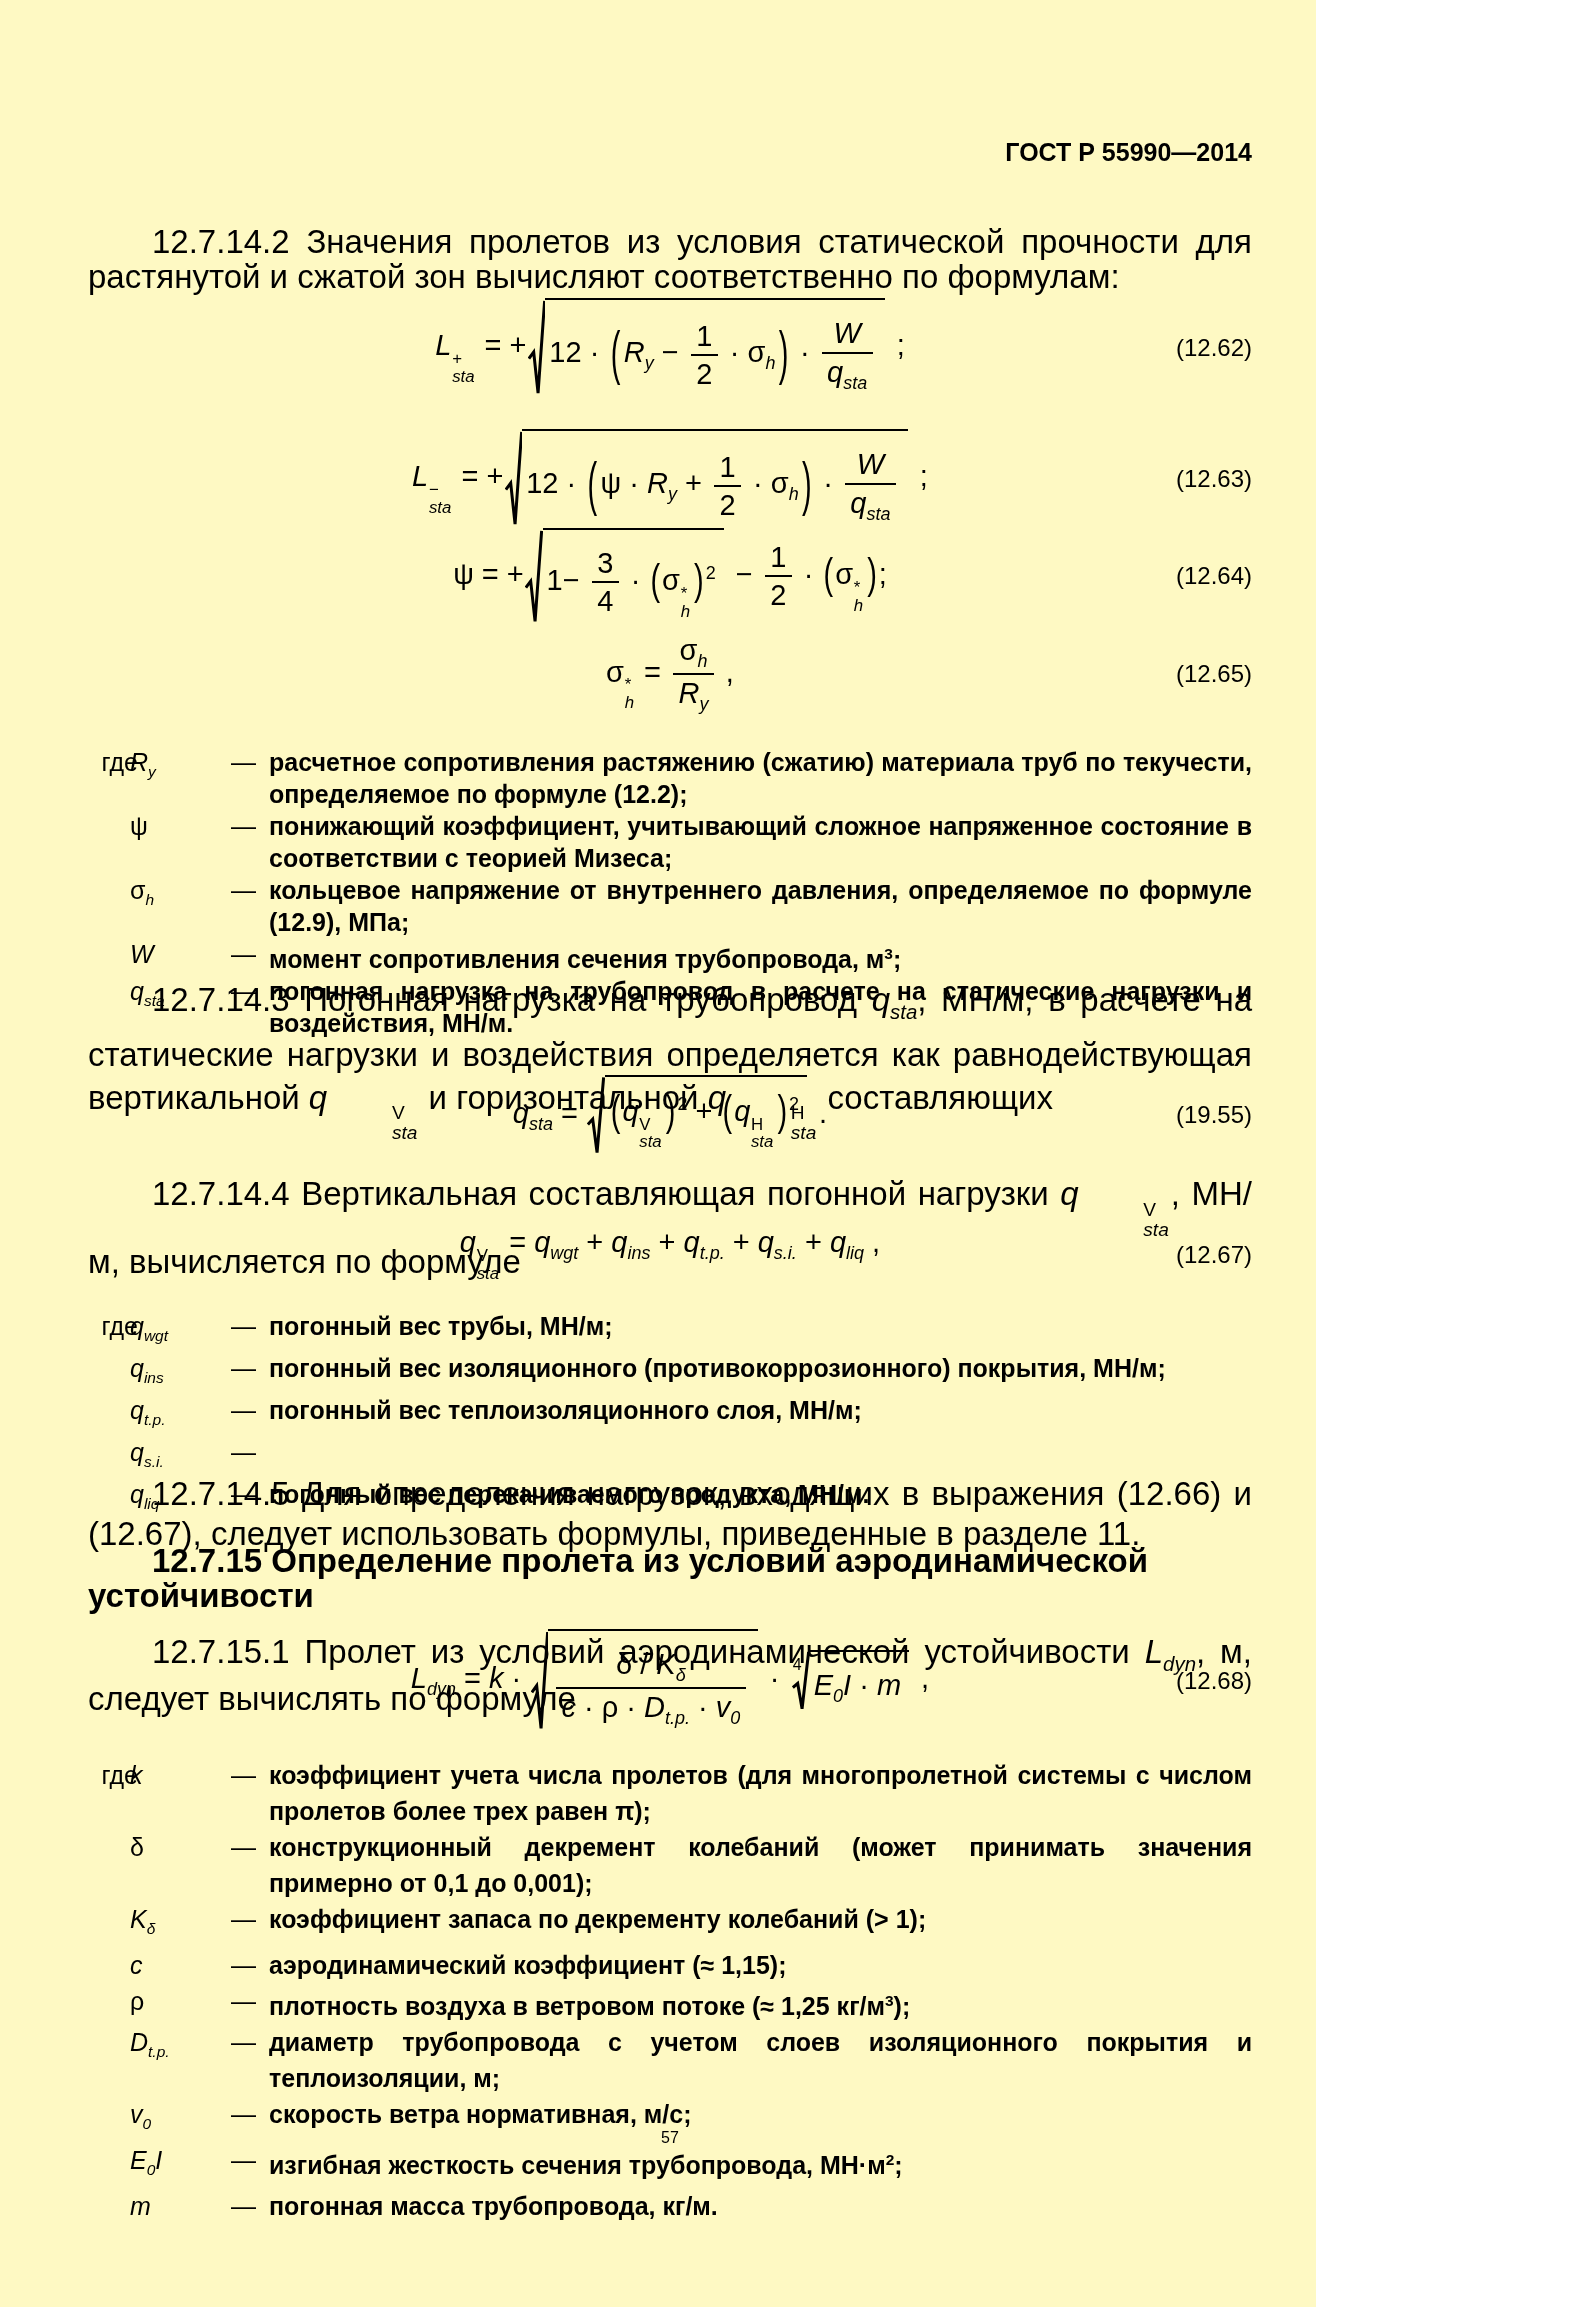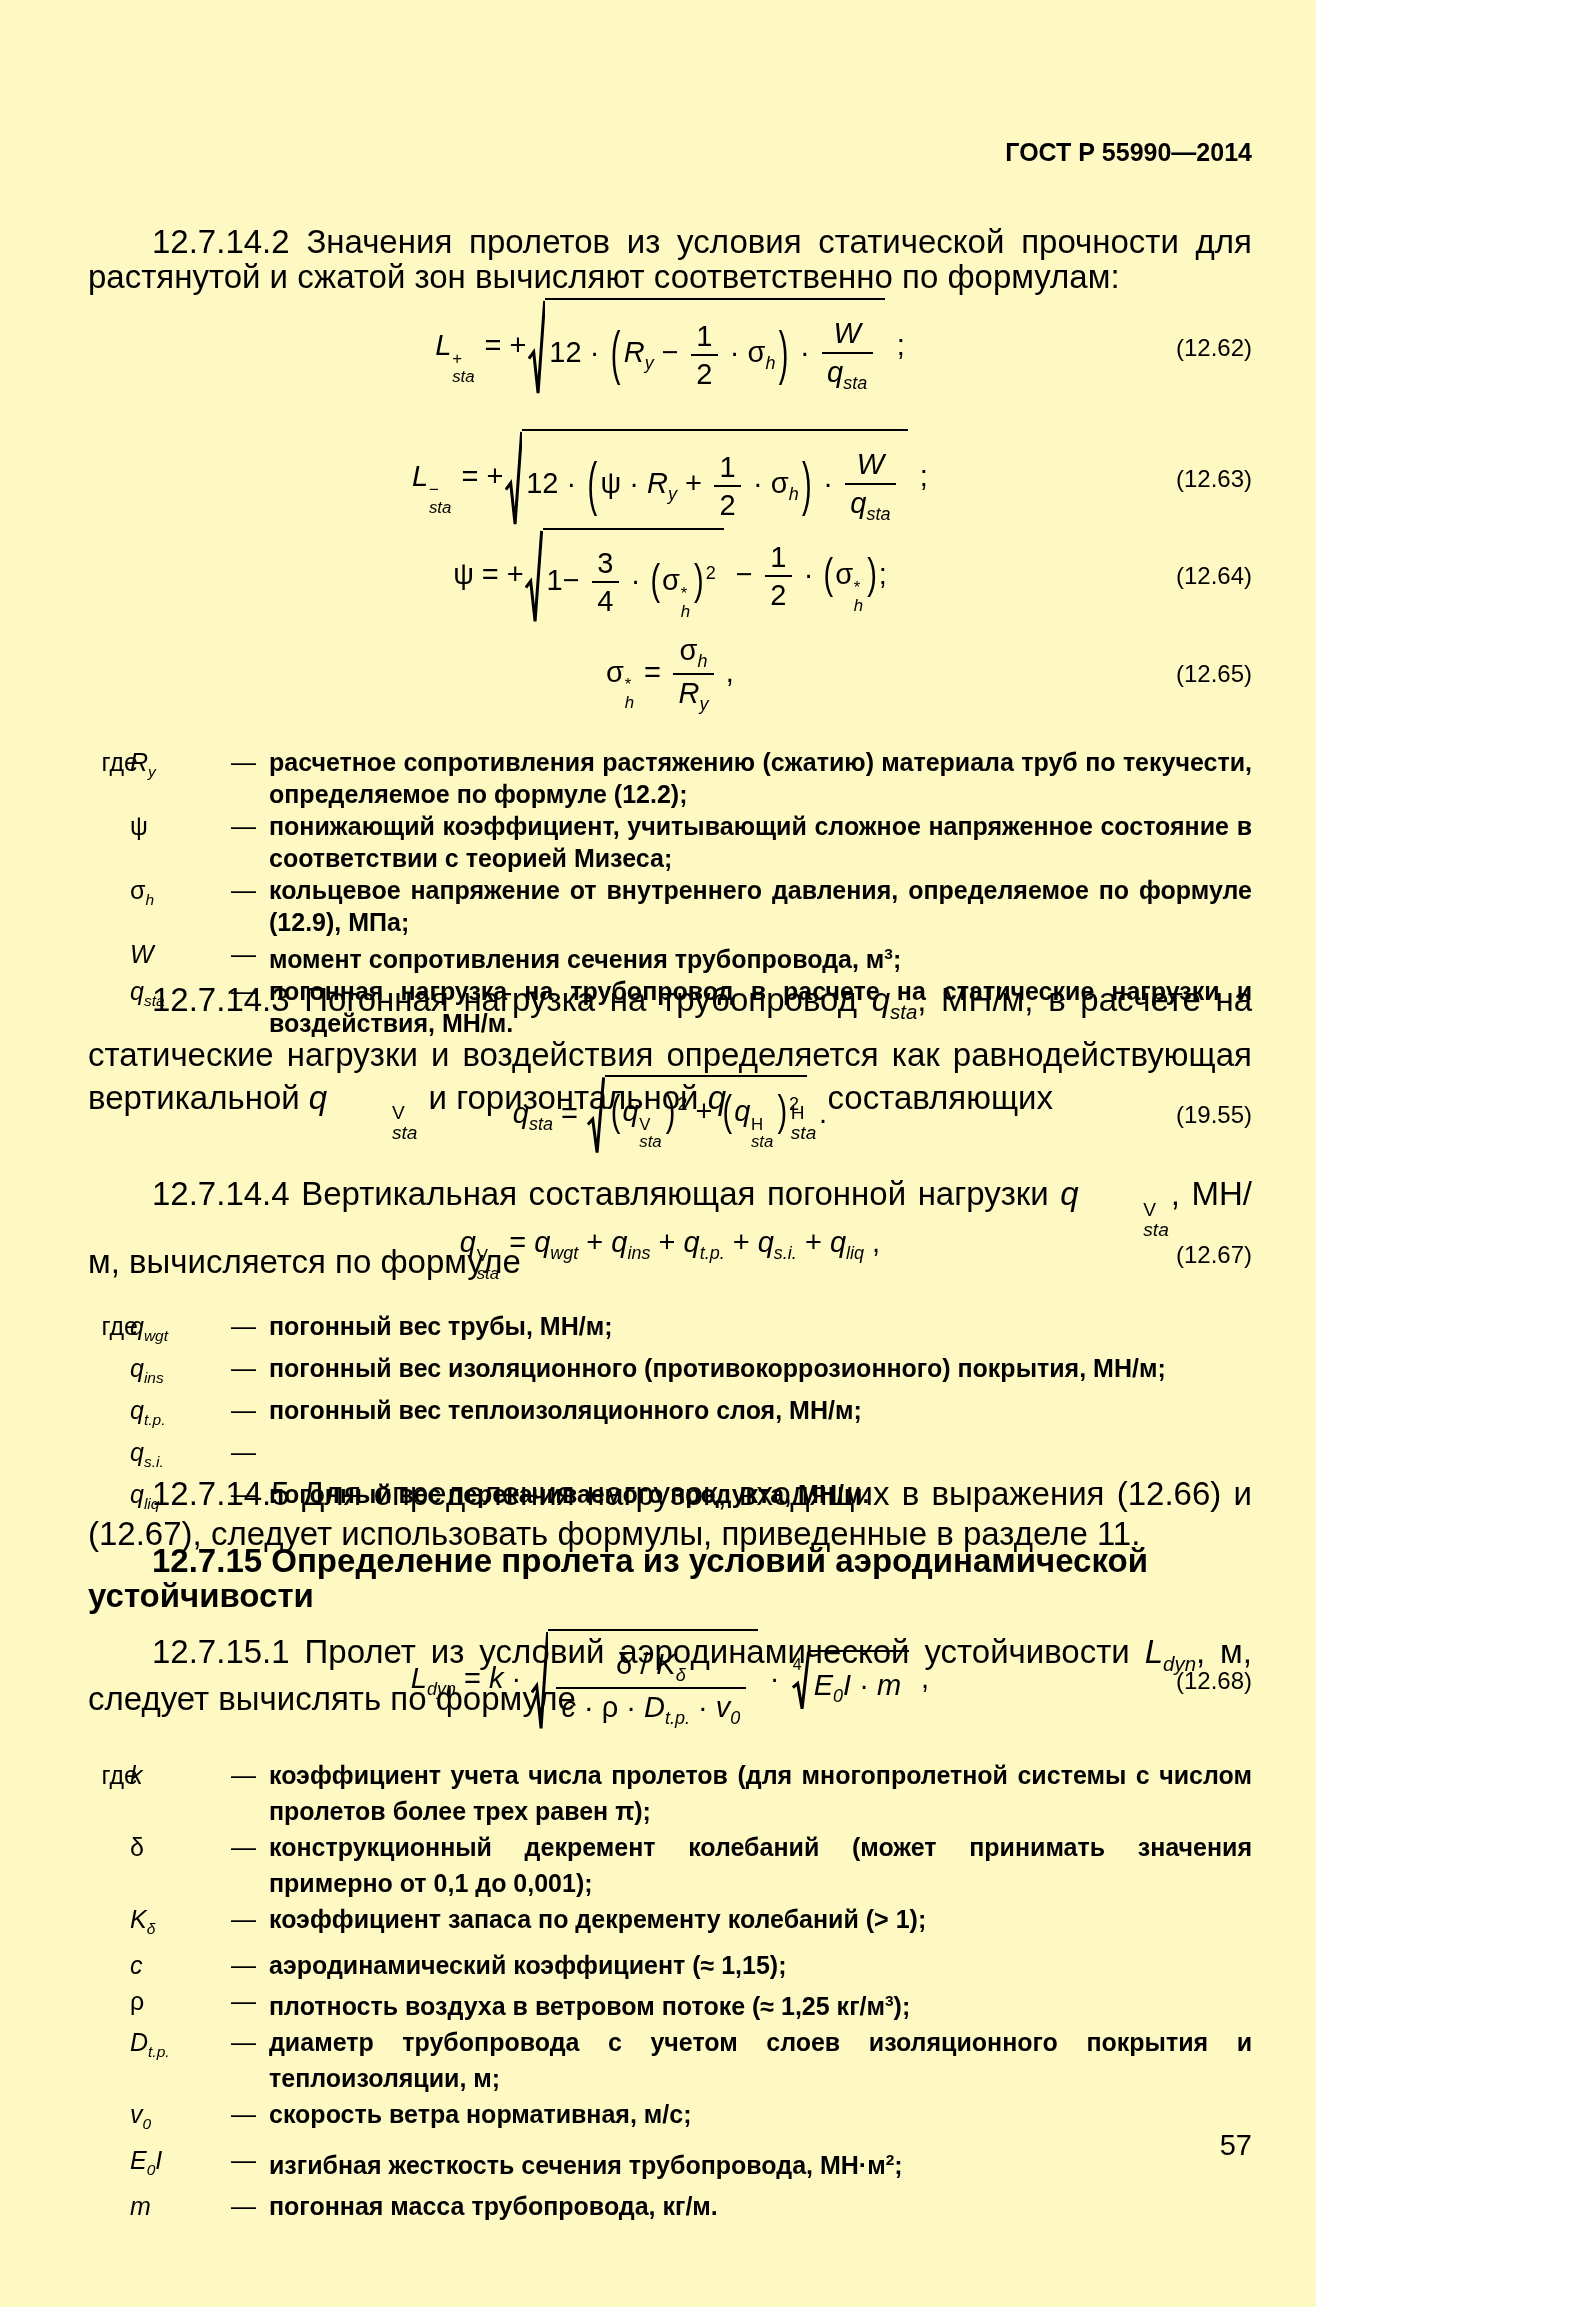--- a/index.html
+++ b/index.html
@@ -10,21 +10,21 @@
     font-family:"Liberation Sans", sans-serif;
     color:#000;
     overflow:hidden;
   }
   .abs{position:absolute;left:88px;right:64px;}
   .para{font-size:33px;line-height:35px;text-align:justify;margin:0;}
   .ind{text-indent:64px;}
   .tall{line-height:43px;}
   .hdr{font-weight:bold;font-size:25px;text-align:right;}
   .bold{font-weight:bold;text-align:left;}
-  .pgnum{font-size:29px;text-align:right;}
+  .pgnum{font-size:16px;text-align:center;}
 
   
   .eq{display:flex;align-items:center;justify-content:center;font-size:29px;}
   .eq-body{white-space:nowrap;}
   .eq-num{position:absolute;right:0;top:50%;transform:translateY(-50%);font-size:24px;}
 
   
   .deflist{font-size:25px;}
   .def-row{display:flex;align-items:flex-start;}
   .def-pre{flex:none;width:42px;padding-left:13.5px;box-sizing:border-box;}

